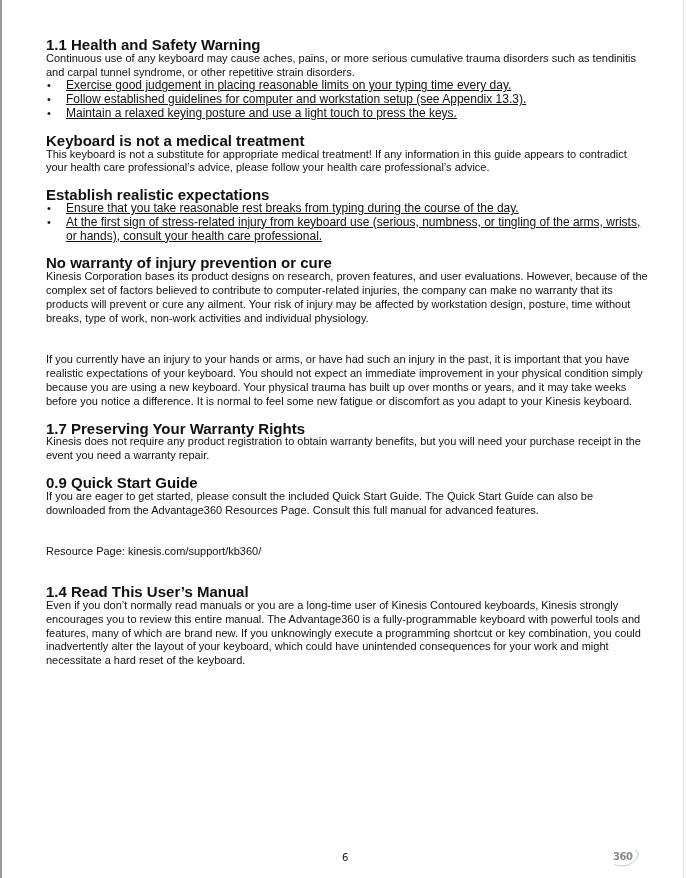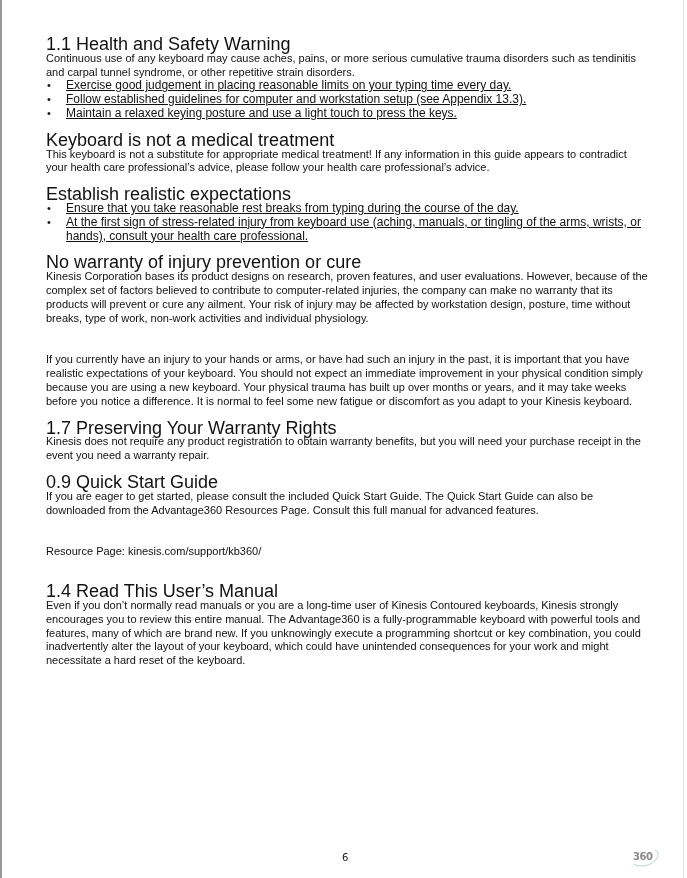--- a/index.html
+++ b/index.html
@@ -13,39 +13,39 @@
       font-family: "Liberation Sans", sans-serif;
       color: #111111;
     }
     .content { position: absolute; left: 44px; top: 38px; width: 605px; }
     h1 {
       font-size: 19px; font-weight: bold; margin: 0 0 11px 0; line-height: 24px;
       letter-spacing: -0.2px;
     }
     .section { margin-bottom: 13px; }
     h2 {
-      font-size: 18px; font-weight: normal; margin: 0; line-height: 13.8px;
+      font-size: 15px; font-weight: bold; margin: 0; line-height: 13.8px;
     }
     p {
       font-size: 11px; margin: 0; line-height: 13.8px;
     }
     ul { list-style: none; margin: 0; padding: 0; }
     li {
       font-size: 12px; line-height: 13.8px; position: relative; padding-left: 20px; text-decoration: underline;
     }
     li::before {
       content: "\2022"; position: absolute; left: 1px; top: 0; font-size: 11px;
     }
     .spacer-para { margin-top: 28px; }
     .page-number {
       position: absolute; left: 340px; top: 852px; font-size: 10px;
       font-family: "DejaVu Sans", sans-serif; color: #222;
     }
     .logo {
-      position: absolute; left: 628px; top: 848px; width: 32px; height: 20px; text-align: right;
+      position: absolute; left: 608px; top: 848px; width: 32px; height: 20px; text-align: right;
     }
     .logo-text {
       position: absolute; left: 3px; top: 3px; font-size: 10px; font-weight: bold;
       color: #8a8a8a; font-family: "DejaVu Sans", sans-serif; letter-spacing: -0.5px;
     }
   </style>
 </head>
 <body>
 
 <div class="page">
@@ -63,21 +63,21 @@
 
     <div class="section">
       <h2>Keyboard is not a medical treatment</h2>
       <p>This keyboard is not a substitute for appropriate medical treatment! If any information in this guide appears to contradict your health care professional’s advice, please follow your health care professional’s advice.</p>
     </div>
 
     <div class="section">
       <h2>Establish realistic expectations</h2>
       <ul>
         <li>Ensure that you take reasonable rest breaks from typing during the course of the day.</li>
-        <li>At the first sign of stress-related injury from keyboard use (aching, manuals, or tingling of the arms, wrists, or hands), consult your health care professional.</li>
+        <li>At the first sign of stress-related injury from keyboard use (serious, numbness, or tingling of the arms, wrists, or hands), consult your health care professional.</li>
       </ul>
     </div>
 
     <div class="section">
       <h2>No warranty of injury prevention or cure</h2>
       <p>Kinesis Corporation bases its product designs on research, proven features, and user evaluations. However, because of the complex set of factors believed to contribute to computer-related injuries, the company can make no warranty that its products will prevent or cure any ailment. Your risk of injury may be affected by workstation design, posture, time without breaks, type of work, non-work activities and individual physiology.</p>
       <p class="spacer-para">If you currently have an injury to your hands or arms, or have had such an injury in the past, it is important that you have realistic expectations of your keyboard. You should not expect an immediate improvement in your physical condition simply because you are using a new keyboard. Your physical trauma has built up over months or years, and it may take weeks before you notice a difference. It is normal to feel some new fatigue or discomfort as you adapt to your Kinesis keyboard.</p>
     </div>
 
     <div class="section">

